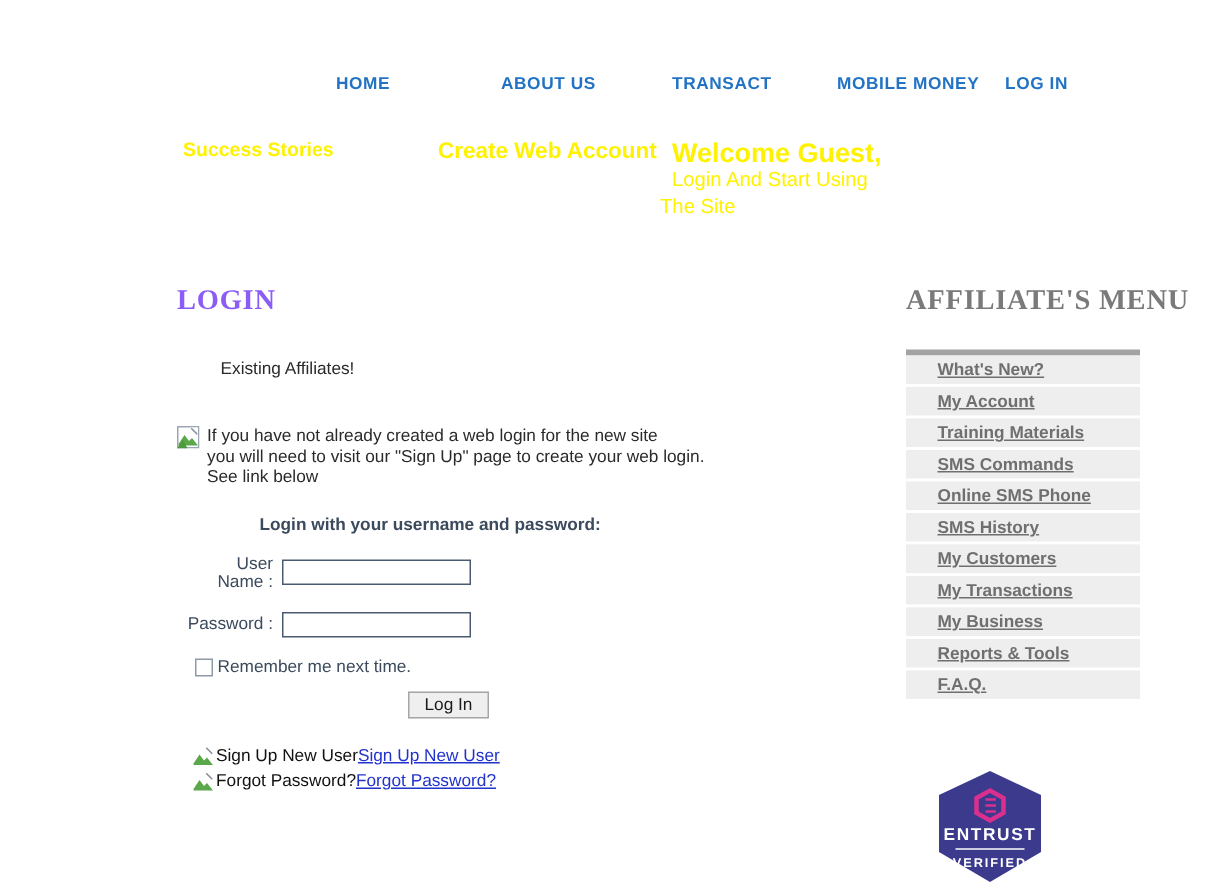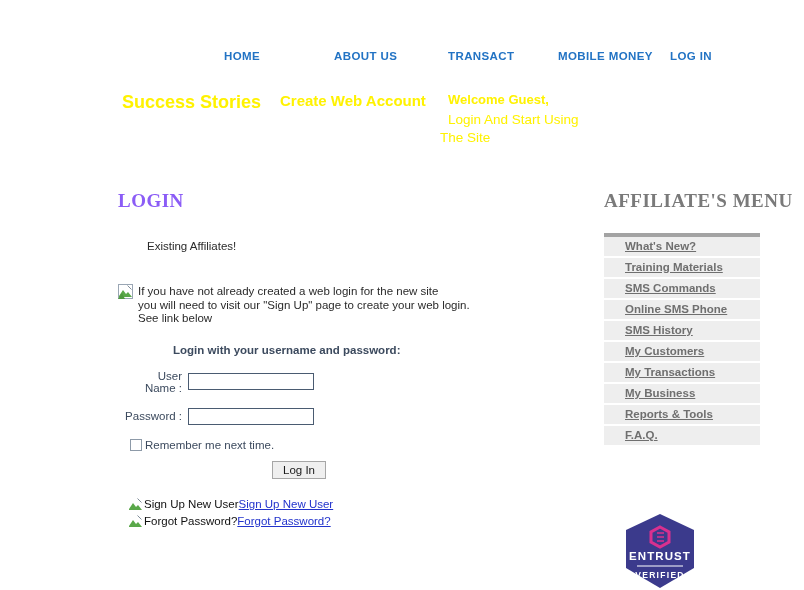--- a/index.html
+++ b/index.html
@@ -52,35 +52,35 @@
   .promo a, .promo span {
     position: absolute;
     color: #fff200;
     text-decoration: none;
     white-space: nowrap;
     font-family: "Liberation Sans", sans-serif;
   }
   .promo-success {
     left: 122px;
     top: 0;
-    font-size: 18px;
+    font-size: 13px;
     font-weight: bold;
     cursor: pointer;
   }
   .promo-create {
-    left: 280px;
+    left: 292px;
     top: 0;
     font-size: 15px;
     font-weight: bold;
     cursor: pointer;
   }
   .promo-welcome {
     left: 448px;
     top: 0;
-    font-size: 13px;
+    font-size: 18px;
     font-weight: bold;
   }
   .promo-sub1 {
     left: 448px;
     top: 20px;
     font-size: 13.5px;
     font-weight: normal;
   }
   .promo-sub2 {
     left: 440px;
@@ -353,20 +353,21 @@
         <a class="alt-a">Forgot Password?</a>
       </div>
     </div>
   </div>
 </section>
 
 <aside class="aff-panel">
   <h2 class="aff-title">AFFILIATE'S MENU</h2>
   <ul class="aff-list">
     <li class="aff-item"><a>What's New?</a></li>
+    <li class="aff-item"><a>My Account</a></li>
     <li class="aff-item"><a>Training Materials</a></li>
     <li class="aff-item"><a>SMS Commands</a></li>
     <li class="aff-item"><a>Online SMS Phone</a></li>
     <li class="aff-item"><a>SMS History</a></li>
     <li class="aff-item"><a>My Customers</a></li>
     <li class="aff-item"><a>My Transactions</a></li>
     <li class="aff-item"><a>My Business</a></li>
     <li class="aff-item"><a>Reports &amp; Tools</a></li>
     <li class="aff-item"><a>F.A.Q.</a></li>
   </ul>

